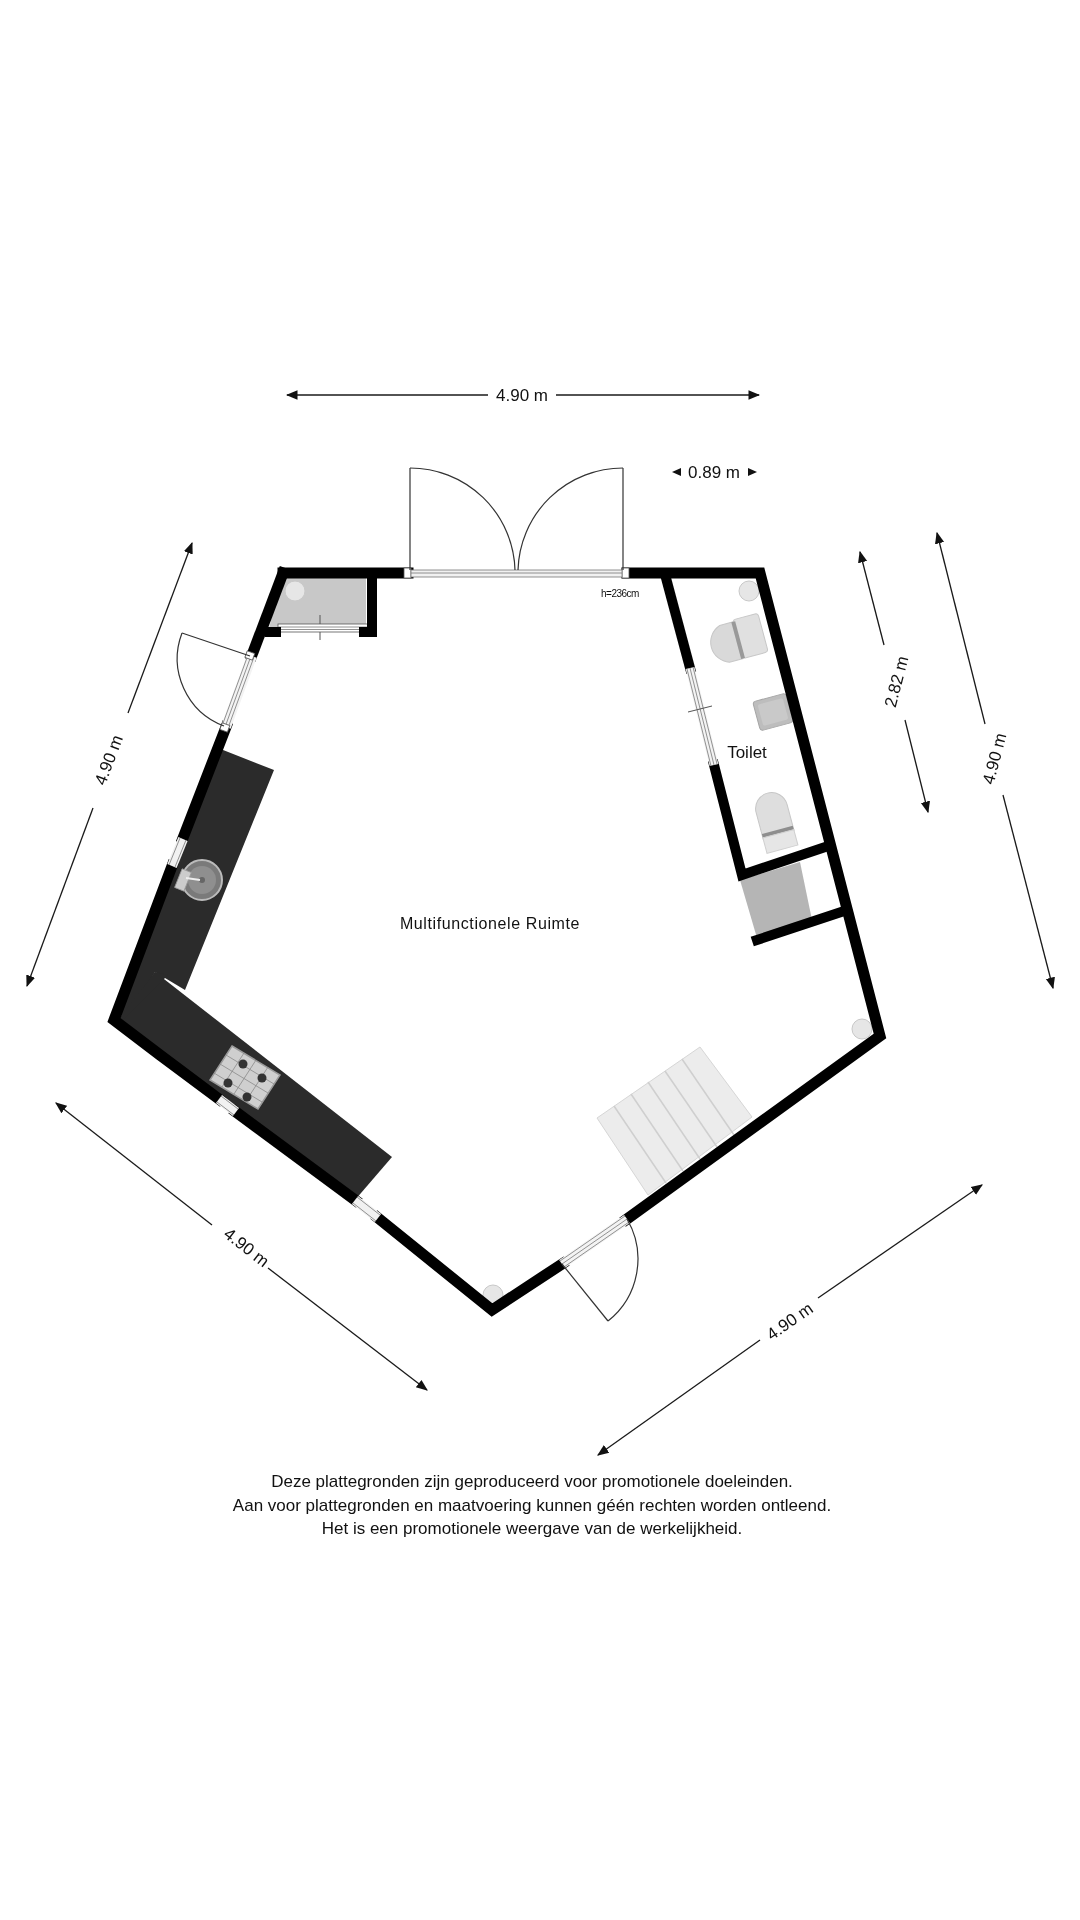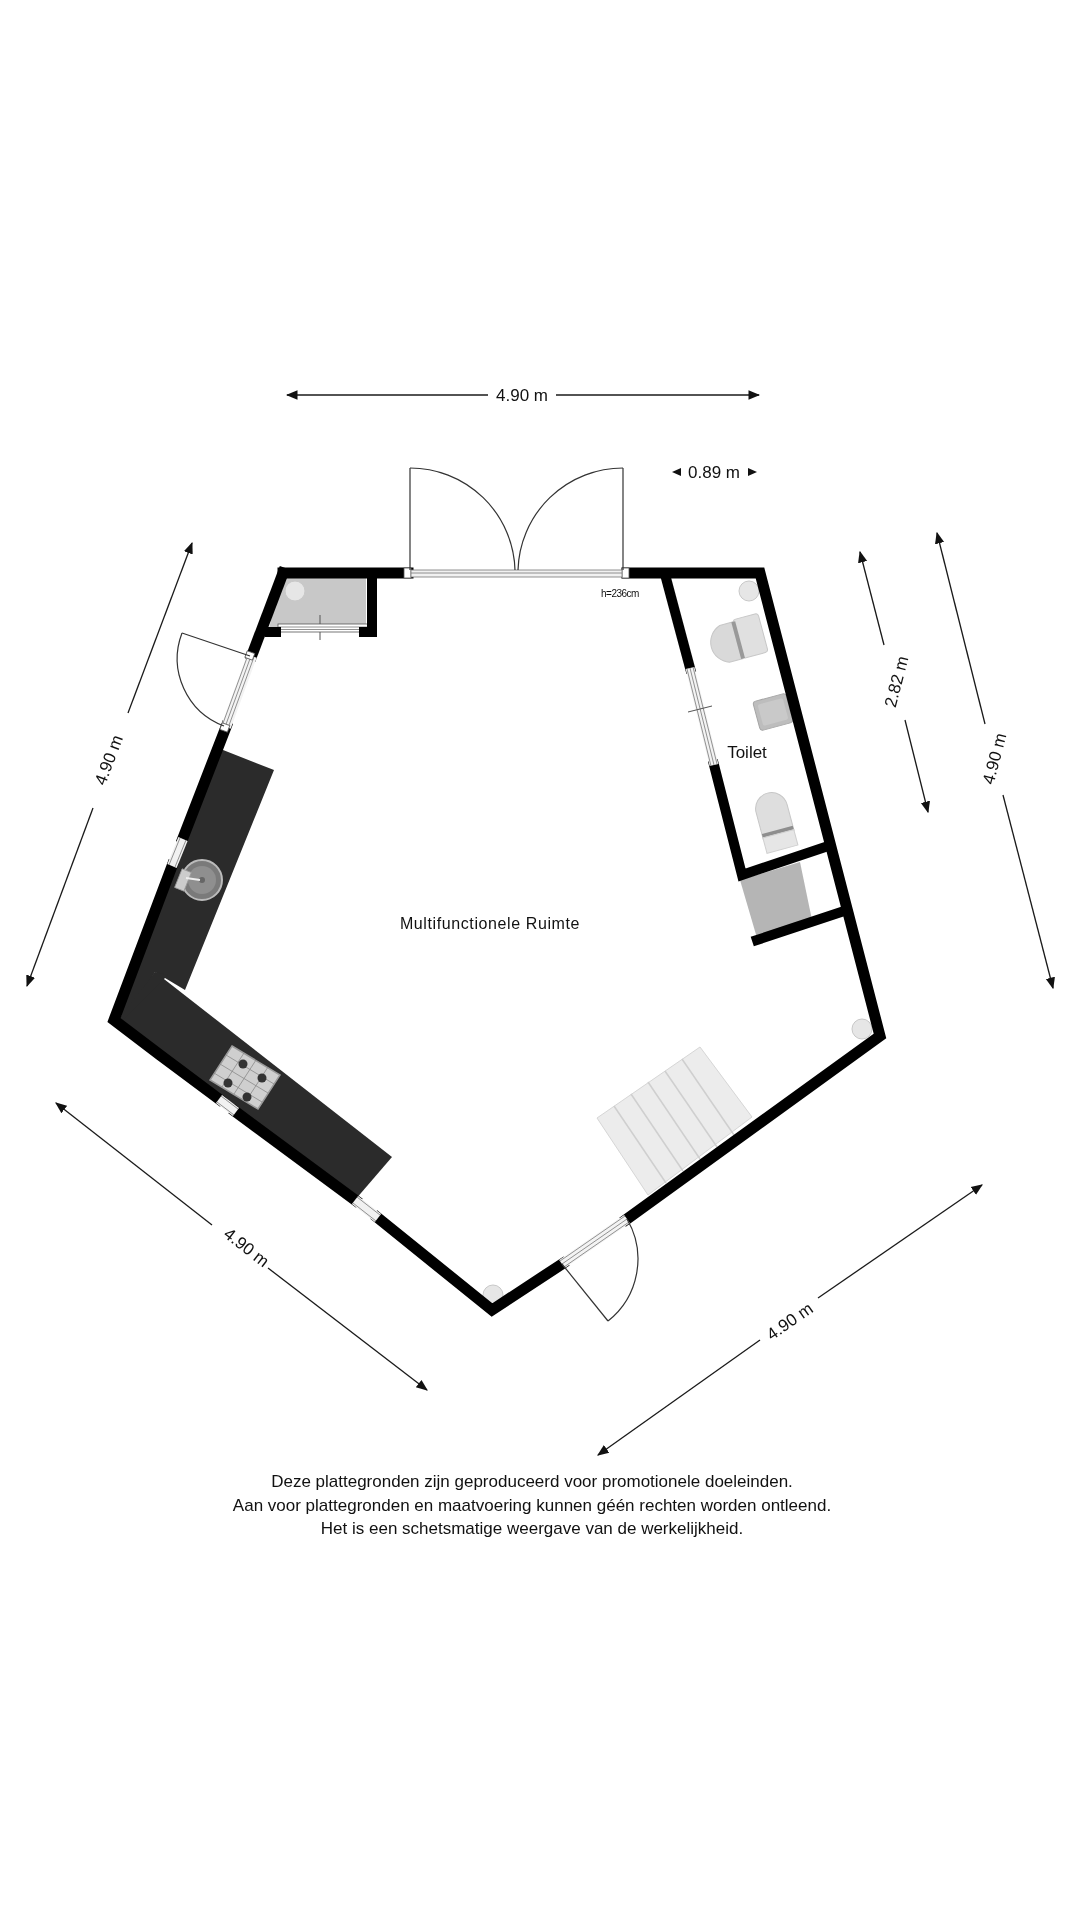--- a/index.html
+++ b/index.html
@@ -228,14 +228,14 @@
     <text class="dim-text" x="0" y="0" text-anchor="middle" transform="translate(793 1326) rotate(-35)">4.90 m</text>
   </g>
 
   <text class="room-text" x="490" y="929" text-anchor="middle">Multifunctionele Ruimte</text>
   <text class="toilet-text" x="747" y="758" text-anchor="middle">Toilet</text>
 </svg>
 
 <div class="disclaimer">
   <div>Deze plattegronden zijn geproduceerd voor promotionele doeleinden.</div>
   <div>Aan voor plattegronden en maatvoering kunnen géén rechten worden ontleend.</div>
-  <div>Het is een schetsmatige weergave van de werkelijkheid.</div>
+  <div>Het is een promotionele weergave van de werkelijkheid.</div>
 </div>
 
 </body></html>

